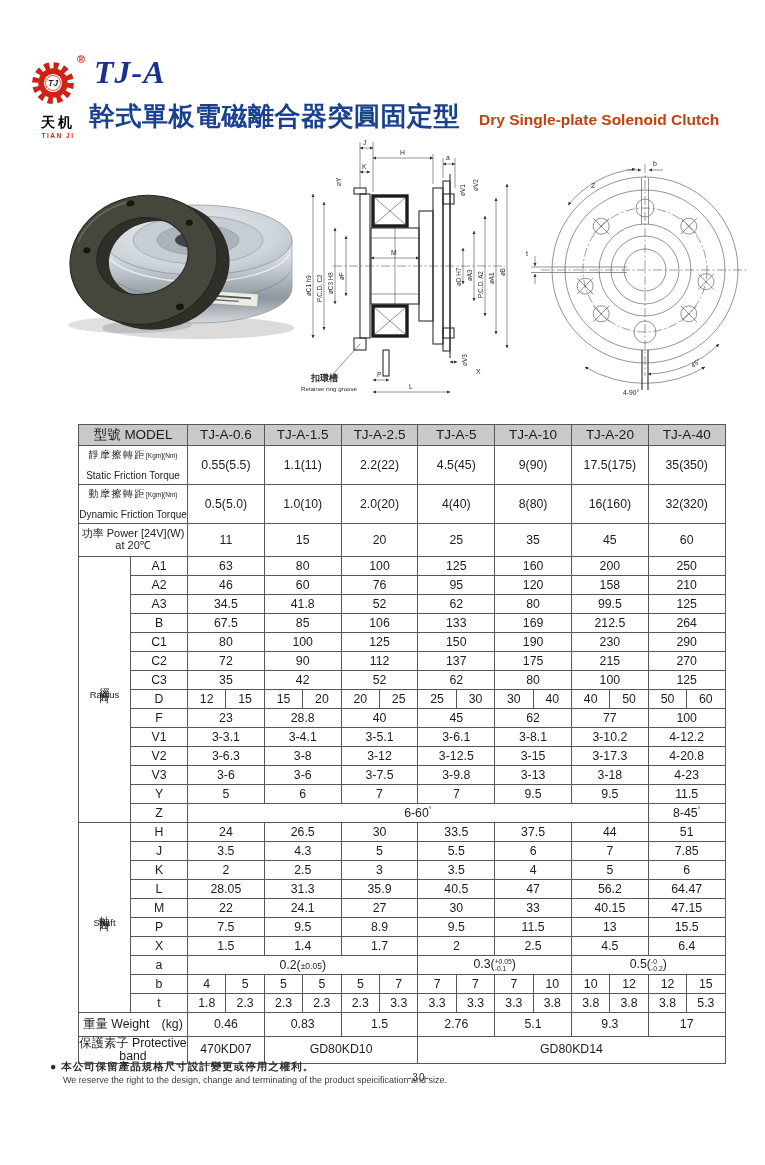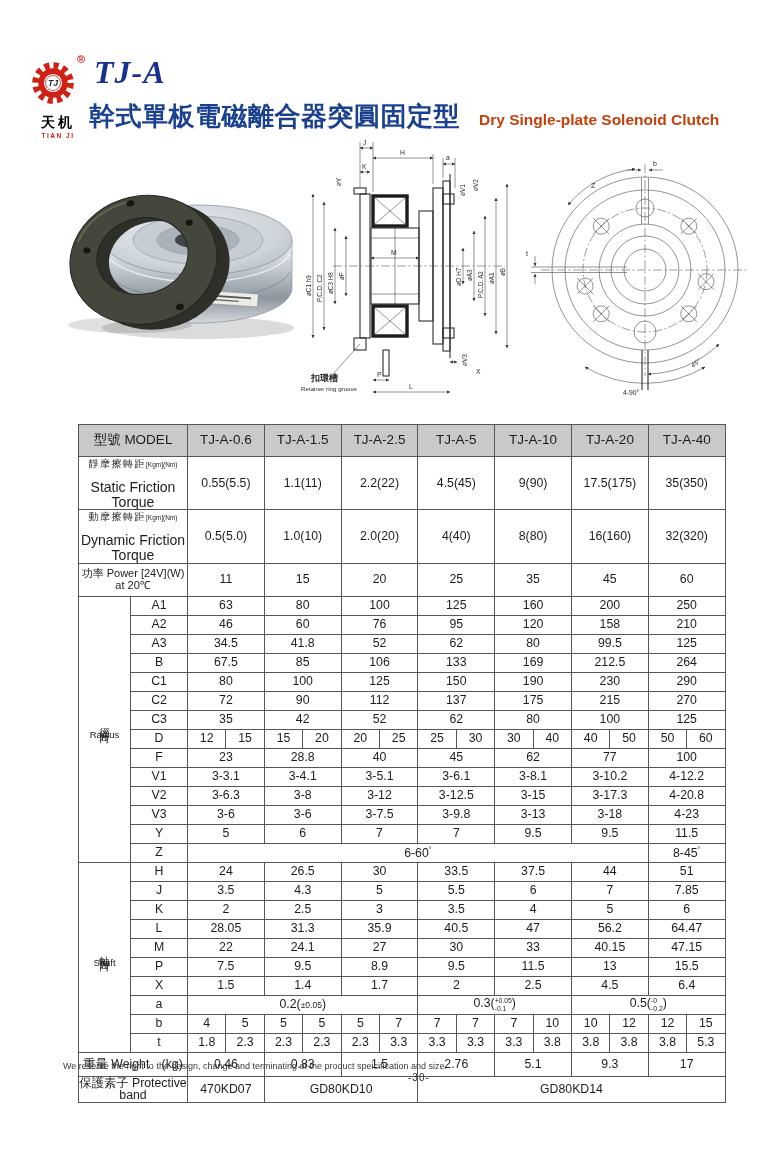--- a/index.html
+++ b/index.html
@@ -25,29 +25,29 @@
   .front-diagram{position:absolute;left:523px;top:138px;}
   svg text{font-family:"Liberation Sans", sans-serif;fill:#2a2a2a;}
   .dline{stroke:#3a3a3a;stroke-width:0.55;fill:none;}
   .bline{stroke:#2e2e2e;stroke-width:1.1;fill:none;}
   .cline{stroke:#3a3a3a;stroke-width:0.5;stroke-dasharray:9 2.5 2 2.5;fill:none;}
   
   .table-wrap{position:absolute;left:78px;top:424px;}
   table.spec{border-collapse:collapse;table-layout:fixed;width:646px;}
   table.spec td{border:1px solid #565656;text-align:center;vertical-align:middle;
     padding:0;font-size:12.3px;line-height:1.05;height:19px;color:#1c1c1c;}
-  tr.hrow td{background:#c9c9c9;height:32px;font-size:13.5px;margin-top:8px;}
+  tr.hrow td{background:#c9c9c9;height:21px;font-size:13.5px;margin-top:8px;}
   tr.srow td{height:39px;}
   tr.prow td{height:33px;}
   tr.brow td{height:24px;}
   td.speclab{text-align:left;padding:2px 1px 2px 3px;}
   .cnline{white-space:nowrap;}
   .cn{font-size:10px;letter-spacing:1.5px;}
   .unit{font-size:6.5px;letter-spacing:0;}
-  .enline{font-size:14px;margin-top:10px;letter-spacing:0;}
+  .enline{font-size:10px;margin-top:10px;letter-spacing:0;}
   .single{font-size:11px;letter-spacing:0;}
   td.glab{vertical-align:middle;}
   .vcn{writing-mode:vertical-rl;text-orientation:upright;letter-spacing:3px;font-size:10.5px;margin:0 auto;}
   .gen{font-size:9.5px;margin-top:2px;}
   td.botlab{text-align:left;padding-left:4px;font-size:9.5px;}
   sup.deg{font-size:7px;vertical-align:super;}
   .tolsmall{font-size:8.5px;}
   .stack{display:inline-flex;flex-direction:column;font-size:6.8px;line-height:1.05;
     vertical-align:middle;text-align:left;}
   
@@ -621,17 +621,19 @@
             <td class="botlab" colspan="2">保護素子 Protective band</td>
             <td colspan="2">470KD07</td>
             <td colspan="4">GD80KD10</td>
             <td colspan="8">GD80KD14</td>
           </tr>
         </tbody>
     </table>
   </div>
 
   <div class="footer">
+    <div class="f-cn"><span>●</span>
+      <span>本公司保留產品規格尺寸設計變更或停用之權利。</span></div>
     <div class="f-en">We reserve the right to the design, change and terminating of the product speicification and size.</div>
   </div>
   <div class="pageno">-30-</div>
 
 </div>
 
 </body></html>

